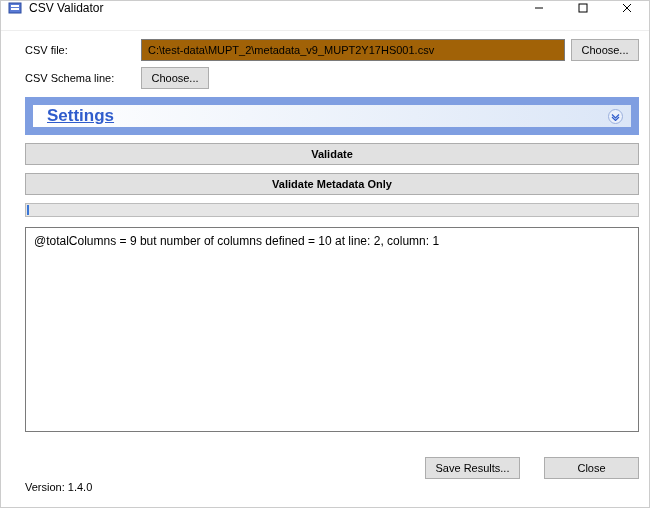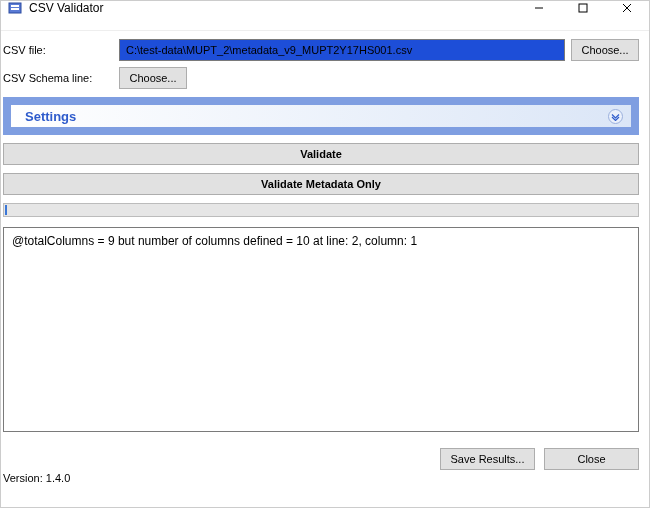--- a/index.html
+++ b/index.html
@@ -26,28 +26,28 @@
   .title-left { display:flex; align-items:center; gap:6px; }
   .title-left .app-icon svg { display:block; }
   .title-left .app-title { font-size:12px; color:#000; }
   .win-controls { display:flex; }
   .win-btn {
     width: 44px; height: 30px;
     display:flex; align-items:center; justify-content:center;
     color:#000;
   }
   .win-btn svg { stroke:#000; fill:none; stroke-width:1; }
-  .content { padding: 8px 10px 4px 2px; }
+  .content { padding: 8px 10px 4px 24px; }
   .row { display:flex; align-items:center; margin-bottom:6px; gap:6px; }
   .row .label { width: 110px; font-size:11px; }
   .row .field {
     flex: 1;
     height: 22px;
     border: 1px solid #7a7a7a;
-    background:#1d4ed8;
+    background:#a16207;
     font-size:11px;
     padding: 0 6px;
   }
   .row .choose-btn {
     width: 68px;
     height: 22px;
   }
   .btn {
     background: #e1e1e1;
     border: 1px solid #adadad;
@@ -65,21 +65,21 @@
     padding:0;
   }
   .settings-header {
     height: 22px;
     display:flex;
     align-items:center;
     justify-content: space-between;
     padding: 0 8px 0 14px;
     background: linear-gradient(to right, #ffffff 0%, #dbe6f7 100%);
   }
-  .settings-header .lbl { color: #2f5ccc; font-weight: bold; font-size:13px; }
+  .settings-header .lbl { color: #2f5ccc; font-weight: bold; font-size:17px;text-decoration:underline; }
   .settings-header .chev {
     width:15px; height:15px;
     border:1px solid #9ab0dd;
     border-radius:50%;
     display:flex; align-items:center; justify-content:center;
     background:#eaf0fb;
   }
   .big-btn {
     width:100%;
     height:22px;
@@ -109,22 +109,22 @@
     padding:6px 8px;
     font-size:12px;
     color:#000;
     overflow:auto;
     resize:none;
     font-family: inherit;
   }
   .bottom-row {
     display:flex;
     justify-content:flex-end;
-    gap:9px;
-    margin-top:14px;
+    gap:24px;
+    margin-top:23px;
   }
   .bottom-row .btn { width:95px; height:22px; }
   .version { font-size:11px; margin-top:2px; }
 </style>
 </head>
 <body>
 
 <div class="titlebar">
   <div class="title-left">
     <span class="app-icon">

